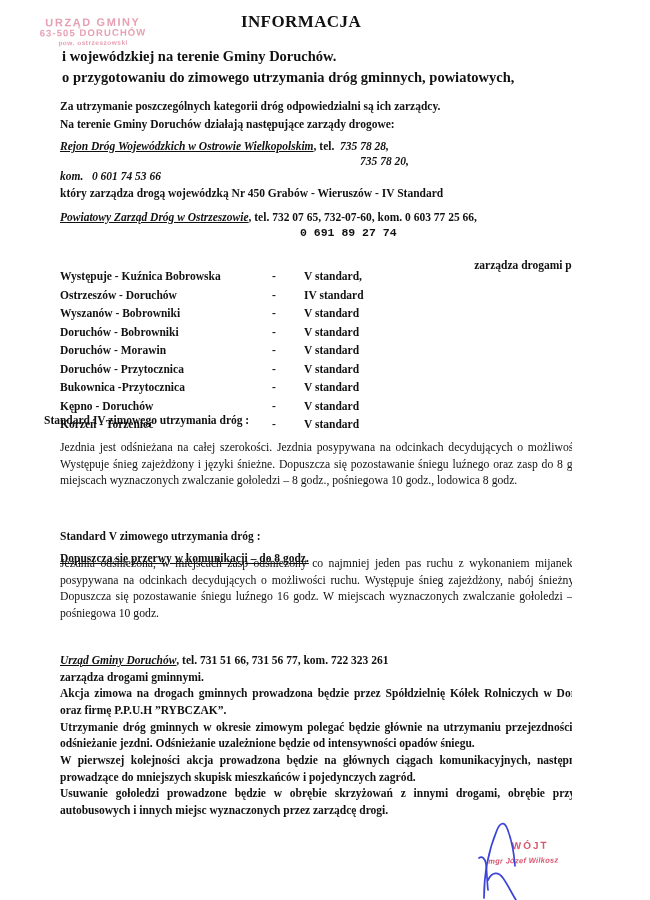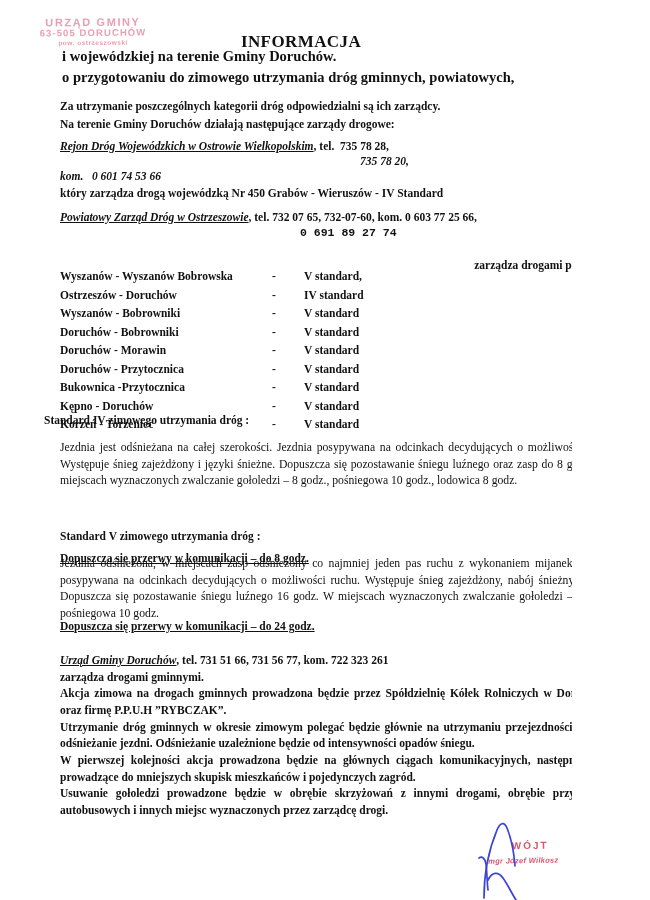--- a/index.html
+++ b/index.html
@@ -38,21 +38,20 @@
   
   .doc-title {
     position: absolute;
     left: 0; right: 0;
     top: 12px;
     text-align: center;
     font-size: 17px;
     font-weight: 700;
     letter-spacing: 0.4px;
     padding-left: 30px;
-    margin-top: 20px;
   }
   .subtitle {
     position: absolute;
     left: 62px;
     top: 46px;
     width: 560px;
     font-size: 14.5px;
     font-weight: 700;
     line-height: 1.45;
   }
@@ -70,21 +69,21 @@
   }
 
   
   .auth { width: 575px; }
   .auth-name {
     font-style: italic;
     font-weight: 700;
     text-decoration: underline;
   }
   .auth-line1 { font-size: 11.5px; font-weight: 700; }
-  .phone-it { font-weight: 700; }
+  .phone-it { font-style: italic; font-weight: 700; }
 
   .rdw { left: 60px; top: 140px; }
   .rdw .r2 { margin-left: 300px; font-style: italic; font-weight: 700; font-size: 11.5px; margin-top: 3px;}
   .rdw .r3 { font-style: italic; font-weight: 700; font-size: 11.5px; margin-top: 3px;}
   .rdw .r4 { font-size: 11.5px; font-weight: 700; margin-top: 5px; }
 
   .pzd { left: 60px; top: 211px; }
   .pzd .r2 { margin-left: 240px; font-size: 11.5px; font-weight: 700; margin-top: 3px; font-family: Liberation Mono, monospace; }
   .pzd .r3 { font-size: 11.5px; font-weight: 700; margin-top: 20px; text-align: right; }
 
@@ -216,21 +215,21 @@
       <span class="auth-name">Powiatowy Zarząd Dróg  w Ostrzeszowie</span><span>, tel.  732 07 65, 732-07-60,  kom.  0 603 77 25 66,</span>
     </div>
     <div class="r2">0 691 89 27 74</div>
     <div class="r3">zarządza drogami powiatowymi:</div>
   </div>
 
   <div class="blk roads">
     <table>
       <tbody>
         <tr>
-          <td class="c-name">Wyszanów - Wyszanów Bobrowska</td>
+          <td class="c-name">Występuje - Kuźnica Bobrowska</td>
           <td class="c-dash">-</td>
           <td class="c-std">V standard,</td>
         </tr>
         <tr>
           <td class="c-name">Ostrzeszów - Doruchów</td>
           <td class="c-dash">-</td>
           <td class="c-std">IV standard</td>
         </tr>
         <tr>
           <td class="c-name">Wyszanów - Bobrowniki</td>
@@ -272,23 +271,20 @@
   </div>
 
   <div class="blk std-head std4-head">Standard IV zimowego utrzymania dróg :</div>
   <div class="blk std-body std4-body">Jezdnia jest odśnieżana na całej szerokości. Jezdnia  posypywana na odcinkach decydujących o możliwości ruchu. Występuje śnieg zajeżdżony i języki śnieżne. Dopuszcza się pozostawanie śniegu luźnego oraz zasp do 8 godzin. W miejscach wyznaczonych zwalczanie gołoledzi – 8 godz., pośniegowa 10 godz., lodowica 8 godz.</div>
   <div class="blk std4-note">
     <span class="std-note">Dopuszcza się  przerwy w komunikacji – do  8 godz.</span>
   </div>
 
   <div class="blk std-head std5-head">Standard V zimowego utrzymania dróg :</div>
   <div class="blk std-body std5-body">Jezdnia odśnieżona,  w miejscach zasp odśnieżony co najmniej jeden pas ruchu z wykonaniem mijanek. Jezdnia posypywana na odcinkach decydujących o możliwości ruchu.  Występuje śnieg zajeżdżony,  nabój śnieżny i zaspy. Dopuszcza się pozostawanie śniegu luźnego 16 godz.   W miejscach wyznaczonych zwalczanie gołoledzi – 8 godz., pośniegowa 10 godz.</div>
-  <div class="blk std5-note">
-    <span class="std-note">Dopuszcza się  przerwy w komunikacji – do  24 godz.</span>
-  </div>
 
   <div class="blk gmina">
     <div class="g-line">
       <span class="auth-name">Urząd Gminy Doruchów</span><span>, tel. 731 51 66, 731 56 77, kom. 722 323 261</span>
     </div>
     <div class="g-line">zarządza drogami gminnymi.</div>
     <div class="g-just">Akcja zimowa na drogach gminnych prowadzona będzie przez Spółdzielnię Kółek Rolniczych w Doruchowie oraz firmę P.P.U.H ”RYBCZAK”.</div>
     <div class="g-just">Utrzymanie dróg gminnych w okresie zimowym polegać będzie głównie na utrzymaniu przejezdności poprzez odśnieżanie jezdni. Odśnieżanie uzależnione będzie od intensywności opadów śniegu.</div>
     <div class="g-just">W pierwszej kolejności akcja prowadzona będzie na głównych ciągach komunikacyjnych, następnie drogi prowadzące do mniejszych skupisk mieszkańców i pojedynczych zagród.</div>
     <div class="g-just">Usuwanie gołoledzi prowadzone będzie w obrębie skrzyżowań z innymi drogami, obrębie przystanków autobusowych i innych miejsc wyznaczonych przez zarządcę drogi.</div>

